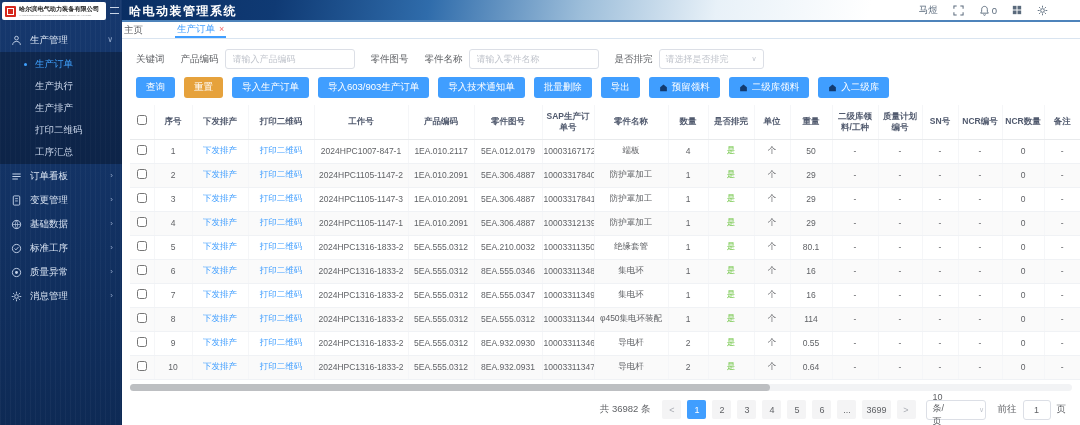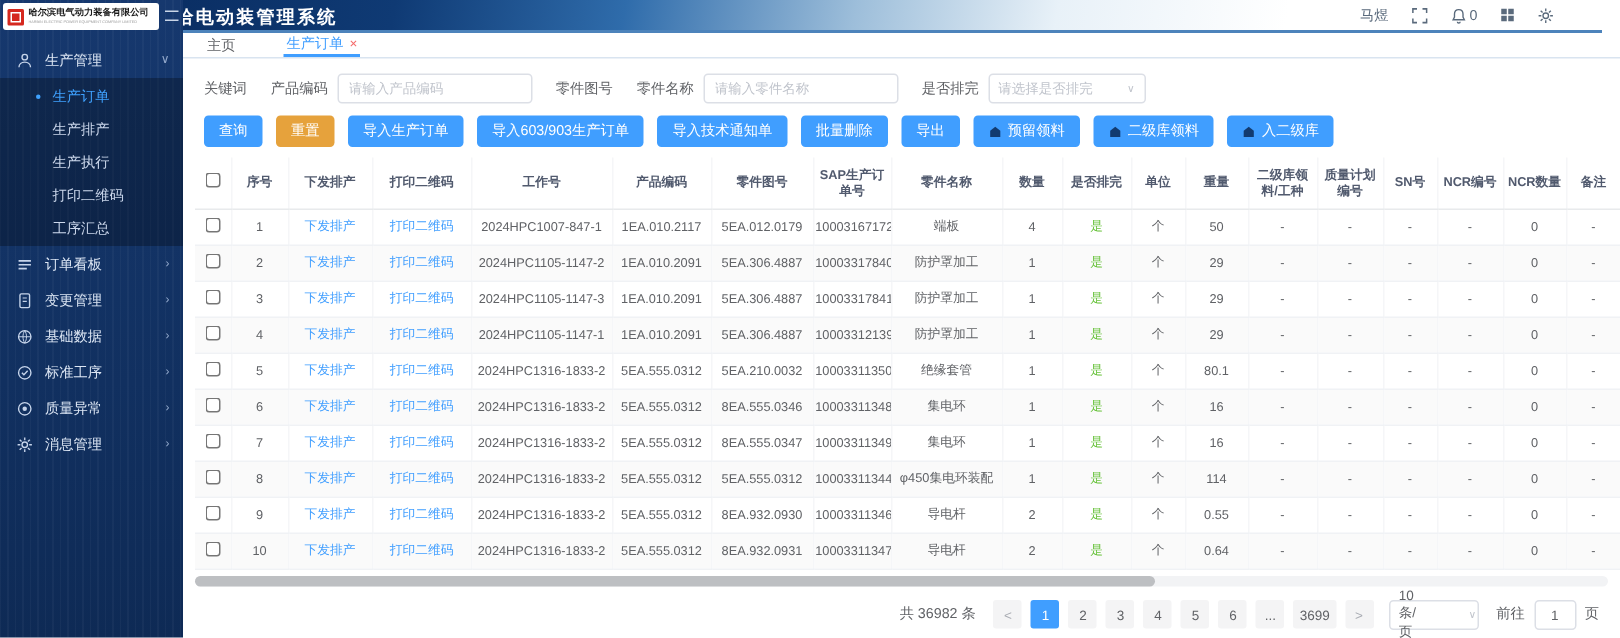--- a/index.html
+++ b/index.html
@@ -28,32 +28,32 @@
   .mi-icon svg { display:block; }
   .caret { margin-left:auto; font-size:8px; color:#93a9cc; line-height:1;}
   .submenu { background:rgba(0,0,0,.28); padding:1px 0;}
   .submenu-item { height:22px; display:flex; align-items:center; padding-left:35px;
     color:#ccd8ec; font-size:9.5px; cursor:pointer; position:relative; white-space:nowrap;}
   .submenu-item.active { color:#3fa2ff; }
   .submenu-item.active::before { content:""; position:absolute; left:24px; top:10px;
     width:3px; height:3px; border-radius:50%; background:#3fa2ff;}
 
   
-  .topbar { position:absolute; left:110px; top:0; width:958px; height:22px;
+  .topbar { position:absolute; left:122px; top:0; width:958px; height:22px;
     background:linear-gradient(100deg,#0a2e63 0%,#0f3a74 16%,#2f6cab 32%,#9dbeda 48%,#e8f1f8 62%,#ffffff 78%,#ffffff 100%);
     border-bottom:2px solid #4d83bb; z-index:4;}
   .app-title { position:absolute; left:7px; top:3px; color:#fff; font-size:12px; font-weight:bold; letter-spacing:1.5px;}
   .user-area { position:absolute; right:32px; top:0; height:20px; display:flex; align-items:center; gap:15px;
     color:#5a6a7c; font-size:9.5px;}
   .ubicon { display:flex; align-items:center; color:#5a6a7c; cursor:pointer; gap:2px;}
   .ubicon svg { display:block;}
 
   
   .tabbar { position:absolute; left:122px; top:22px; width:958px; height:17px; background:#fff;
-    border-bottom:1px solid #d9e4f0; display:flex; align-items:stretch; padding-left:14px; gap:30px; z-index:3;}
+    border-bottom:1px solid #d9e4f0; display:flex; align-items:stretch; gap:30px; z-index:3;}
   .tab { font-size:9.5px; color:#606266; display:flex; align-items:center; cursor:pointer; padding:0 2px;}
   .tab.active { color:#409eff; border-bottom:2px solid #409eff;}
   .tab .close { color:#f56c6c; margin-left:4px; font-size:9px; line-height:1;}
 
   
   .content { position:absolute; left:122px; top:43px; width:958px; height:386px; background:#fff;}
   .filter-row { display:flex; align-items:center; padding:6px 0 3px 14px;}
   .filter-field { display:flex; align-items:center; gap:6px; margin-right:16px;}
   .f-label { font-size:9.5px; color:#606266; white-space:nowrap;}
   .f-input { height:20px; border:1px solid #dcdfe6; border-radius:3px; font-size:9px; padding:0 7px; color:#333; outline:none;}
@@ -122,24 +122,24 @@
           </svg>
         </span>
         <span>生产管理</span>
         <span class="caret">∨</span>
       </div>
       <div class="submenu">
         <div class="submenu-item active">
           <span>生产订单</span>
         </div>
         <div class="submenu-item">
-          <span>生产排产</span>
+          <span>生产执行</span>
         </div>
         <div class="submenu-item">
-          <span>生产执行</span>
+          <span>生产排产</span>
         </div>
         <div class="submenu-item">
           <span>打印二维码</span>
         </div>
         <div class="submenu-item">
           <span>工序汇总</span>
         </div>
       </div>
       <div class="menu-group">
         <span class="mi-icon">

